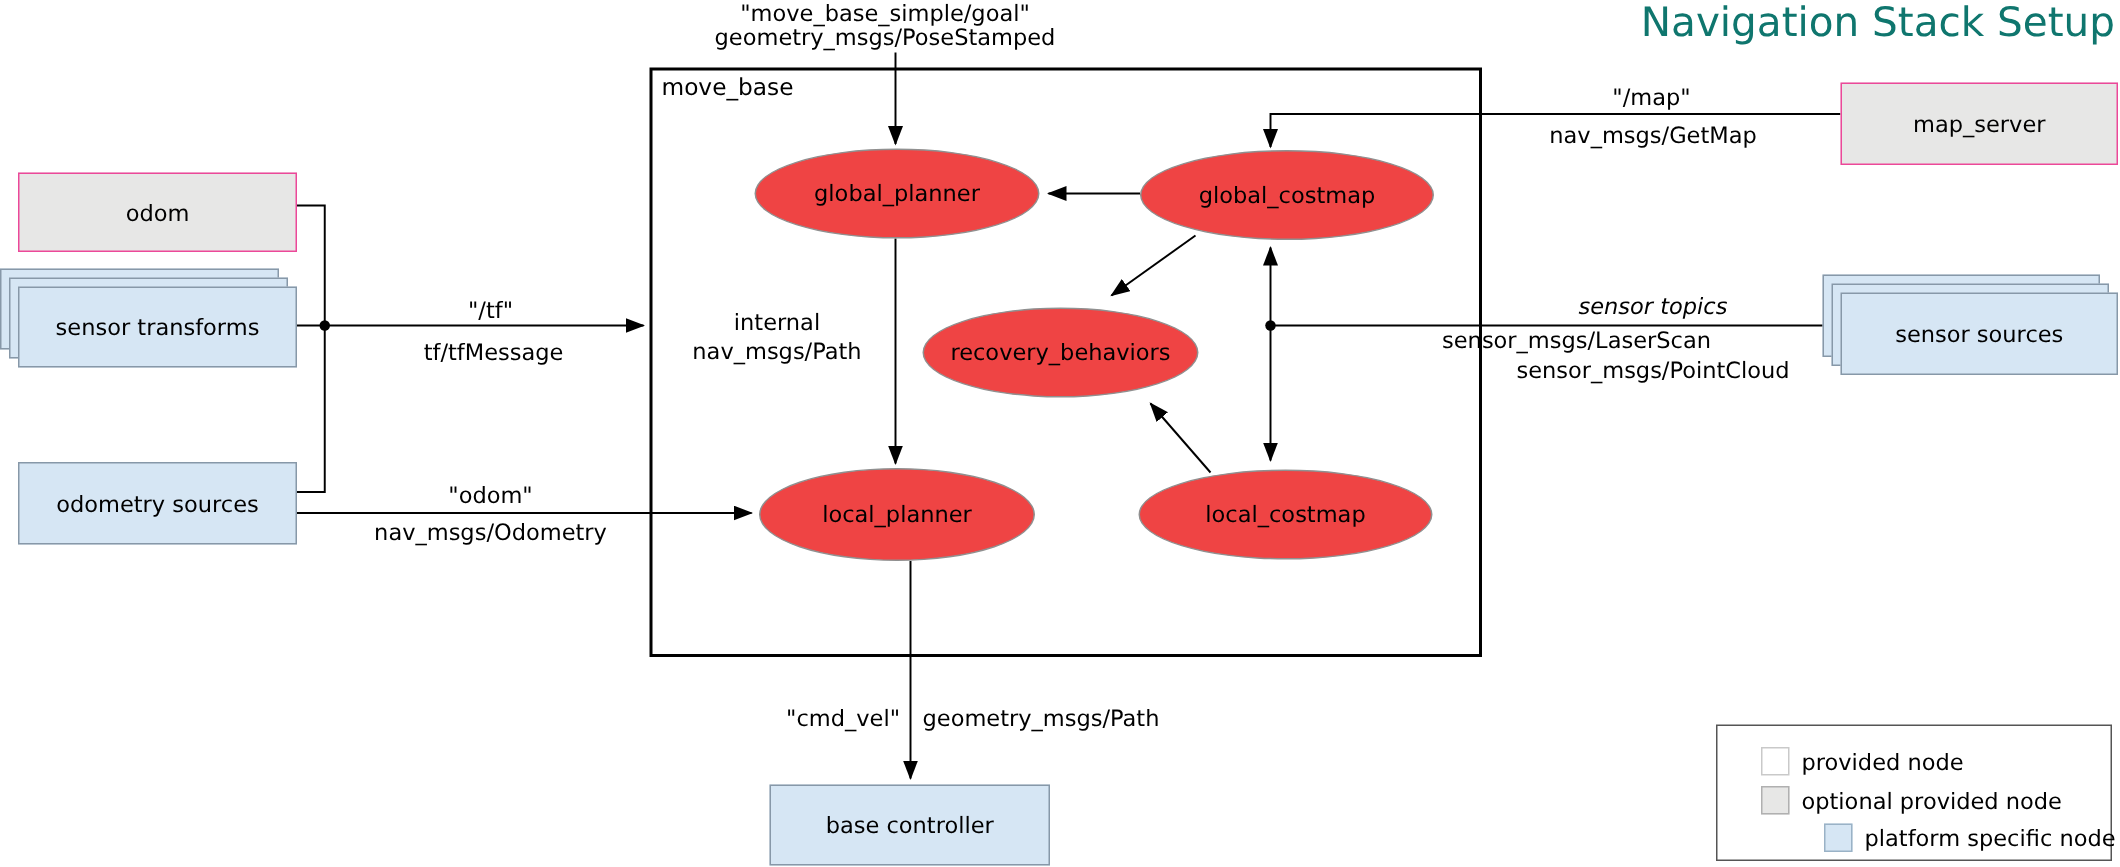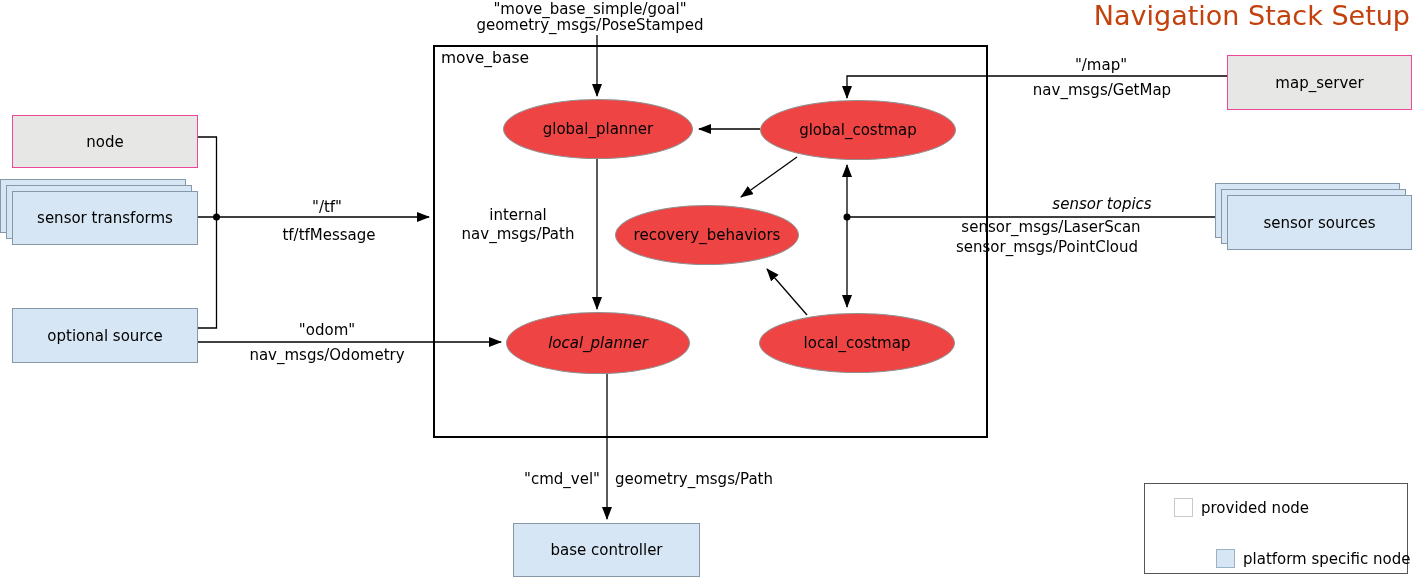--- a/index.html
+++ b/index.html
@@ -44,21 +44,21 @@
   .sw-provided{border:1px solid #c9c9c9;background:#ffffff;}
   .sw-optional{border:1px solid #b0b0b0;}
   .sw-platform{border:1px solid #9ab2c6;}
   .legend-label{font-size:15px;white-space:nowrap;}
 </style>
 </head>
 <body>
 
 <div class="stage">
 
-  <div class="title" style="color:#c2410c;">Navigation Stack Setup</div>
+  <div class="title" style="color:#0f766e;">Navigation Stack Setup</div>
 
   <div class="container-box">
     <div class="container-label">move_base</div>
   </div>
 
   <svg class="wires" width="1413" height="578" viewBox="0 0 1413 578">
     <defs>
       <marker id="ah" markerUnits="userSpaceOnUse" markerWidth="14" markerHeight="12" refX="12" refY="5" orient="auto">
         <path d="M0,0 L13,5 L0,10 Z" fill="#000"></path>
       </marker>
@@ -87,72 +87,76 @@
       <path d="M607,374 L607,519" marker-end="url(#ah)"></path>
 
       <path d="M797,157 L741,197" marker-end="url(#ah)"></path>
 
       <path d="M807,315 L767,269" marker-end="url(#ah)"></path>
     </g>
     <circle cx="216.5" cy="217" r="3.5" fill="#000"></circle>
     <circle cx="847" cy="217" r="3.5" fill="#000"></circle>
   </svg>
 
-  <div class="node gray" style="left:12px;top:115px;width:186px;height:53px;">node</div>
+  <div class="node gray" style="left:12px;top:115px;width:186px;height:53px;">odom</div>
 
   <div class="stack-layer blue" style="left:0;top:179px;width:186px;height:54px;"></div>
   <div class="stack-layer blue" style="left:6px;top:185px;width:186px;height:54px;"></div>
   <div class="node blue" style="left:12px;top:191px;width:186px;height:54px;">sensor transforms</div>
 
-  <div class="node blue" style="left:12px;top:308px;width:186px;height:55px;">optional source</div>
+  <div class="node blue" style="left:12px;top:308px;width:186px;height:55px;">odometry sources</div>
 
   <div class="node gray" style="left:1227px;top:55px;width:185px;height:55px;">map_server</div>
 
   <div class="stack-layer blue" style="left:1215px;top:183px;width:185px;height:55px;"></div>
   <div class="stack-layer blue" style="left:1221px;top:189px;width:185px;height:55px;"></div>
   <div class="node blue" style="left:513px;top:523px;width:187px;height:54px;">base controller</div>
 
   <div class="node blue" style="left:1227px;top:195px;width:185px;height:55px;">sensor sources</div>
 
   <div class="ellipse" style="left:503px;top:99px;width:190px;height:60px;">global_planner</div>
   <div class="ellipse" style="left:760px;top:100px;width:196px;height:60px;">global_costmap</div>
   <div class="ellipse" style="left:615px;top:205px;width:184px;height:60px;">recovery_behaviors</div>
-  <div class="ellipse" style="left:506px;top:312px;width:184px;height:62px;font-style:italic;">local_planner</div>
+  <div class="ellipse" style="left:506px;top:312px;width:184px;height:62px;">local_planner</div>
   <div class="ellipse" style="left:759px;top:313px;width:196px;height:60px;">local_costmap</div>
 
   <div class="edge-label" style="left:590px;top:1px;line-height:16px;">
     <div>"move_base_simple/goal"</div>
     <div>geometry_msgs/PoseStamped</div>
   </div>
 
   <div class="edge-label" style="left:327px;top:198px;">"/tf"</div>
   <div class="edge-label" style="left:329px;top:226px;">tf/tfMessage</div>
 
   <div class="edge-label" style="left:327px;top:321px;">"odom"</div>
   <div class="edge-label" style="left:327px;top:346px;">nav_msgs/Odometry</div>
 
   <div class="edge-label" style="left:1101px;top:56px;">"/map"</div>
   <div class="edge-label" style="left:1102px;top:81px;">nav_msgs/GetMap</div>
 
   <div class="edge-label italic" style="left:1102px;top:195px;">sensor topics</div>
   <div class="edge-label" style="left:1051px;top:218px;">sensor_msgs/LaserScan</div>
-  <div class="edge-label" style="left:1047px;top:238px;">sensor_msgs/PointCloud</div>
+  <div class="edge-label" style="left:1102px;top:238px;">sensor_msgs/PointCloud</div>
 
   <div class="edge-label" style="left:518px;top:206px;line-height:19px;">
     <div>internal</div>
     <div>nav_msgs/Path</div>
   </div>
 
   <div class="edge-label noc" style="left:440px;top:470px;width:160px;text-align:right;">"cmd_vel"</div>
   <div class="edge-label noc" style="left:615px;top:470px;">geometry_msgs/Path</div>
 
   <div class="legend">
     <div class="legend-row" style="top:14px;">
       <span class="legend-swatch sw-provided" style="background-color: rgb(255, 255, 255);"></span>
       <span class="legend-label">provided node</span>
     </div>
+    <div class="legend-row" style="top:40px;">
+      <span class="legend-swatch sw-optional" style="background-color: rgb(231, 231, 230);"></span>
+      <span class="legend-label">optional provided node</span>
+    </div>
     <div class="legend-row" style="top:65px;padding-left:42px;">
       <span class="legend-swatch sw-platform" style="background-color: rgb(214, 230, 244);"></span>
       <span class="legend-label">platform specific node</span>
     </div>
   </div>
 
 </div>
 
 </body></html>

